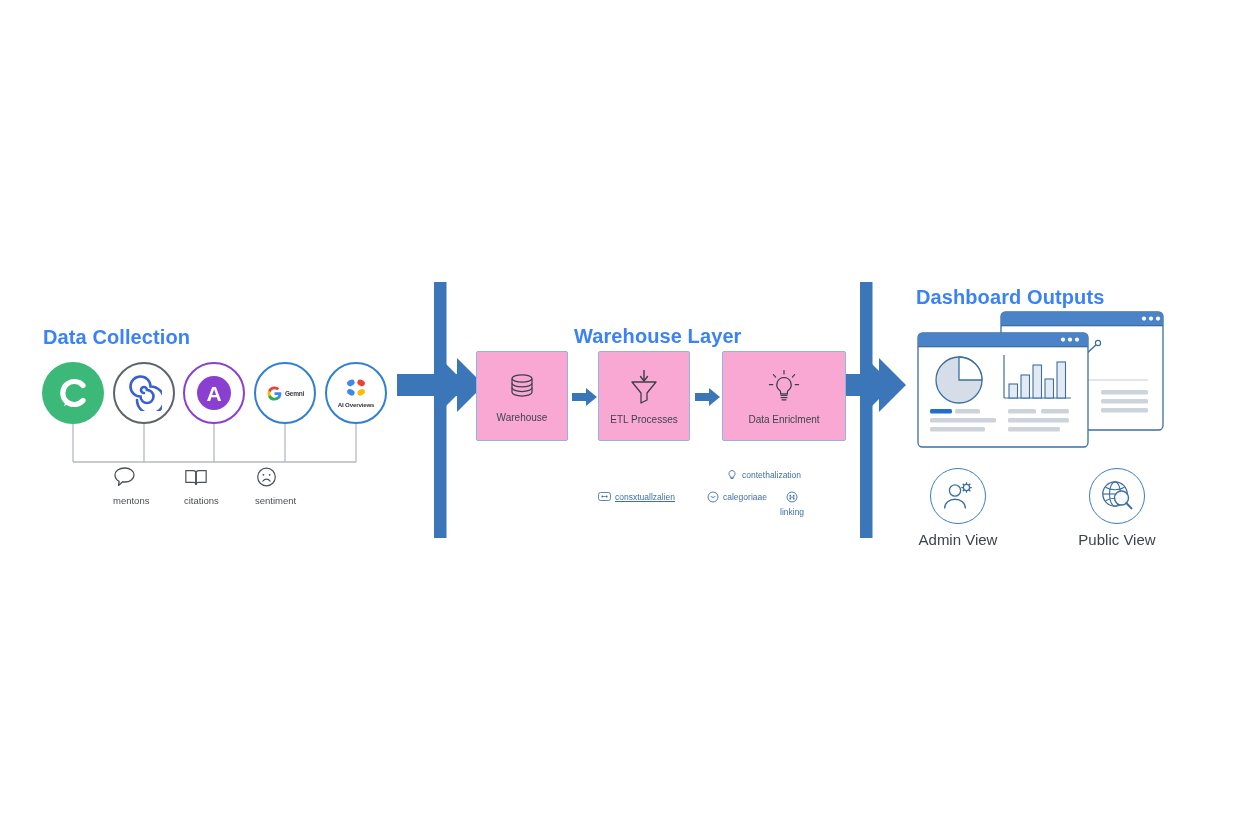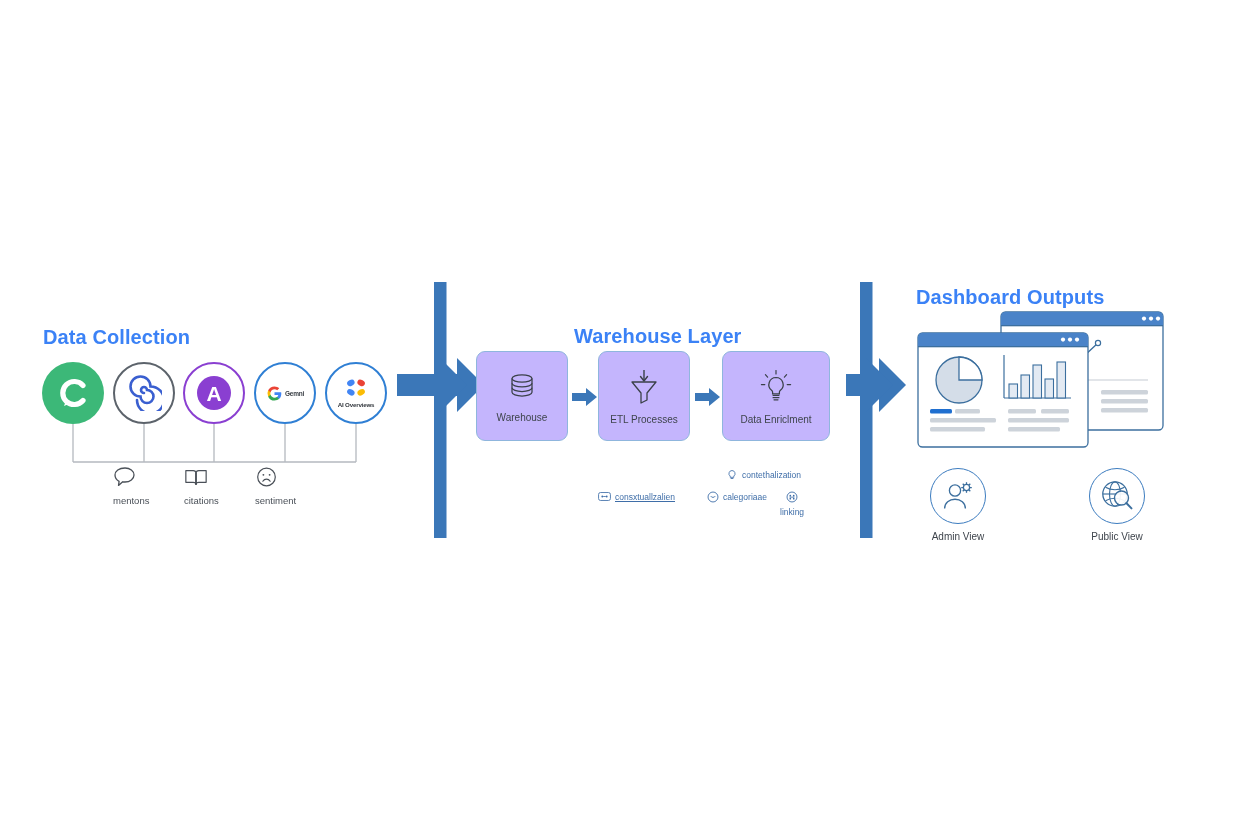--- a/index.html
+++ b/index.html
@@ -97,37 +97,37 @@
 
   
   .big-arrow { position: absolute; }
 
   
   .proc-box {
     position: absolute;
     width: 92px;
     height: 90px;
     border: 1.6px solid #8fb6dd;
-    border-radius: 9px;
-    background: #c4b5fd;
+    border-radius: 2px;
+    background: #f9a8d4;
     box-sizing: border-box;
     display: flex;
     flex-direction: column;
     align-items: center;
     justify-content: center;
   }
   .proc-box .box-label {
     font-size: 10px;
     color: #3e444c;
     margin-top: 8px;
     white-space: nowrap;
   }
   #proc-0 { left: 476px; top: 351px; }
   #proc-1 { left: 598px; top: 351px; }
-  #proc-2 { left: 722px; top: 351px; width: 108px; }
+  #proc-2 { left: 722px; top: 351px; width: 124px; }
 
   .mid-arrow { position: absolute; top: 388px; }
   #mid-arrow-0 { left: 572px; }
   #mid-arrow-1 { left: 695px; }
 
   
   .tag {
     position: absolute;
     display: flex;
     align-items: center;
@@ -155,21 +155,21 @@
     width: 56px; height: 56px;
     margin: 0 auto;
     border-radius: 50%;
     border: 1.8px solid #3c7cbf;
     background: #fff;
     display: flex; align-items: center; justify-content: center;
     box-sizing: border-box;
   }
   .view-label {
     margin-top: 7px;
-    font-size: 10px;
+    font-size: 15px;
     color: #3e444c;
     white-space: nowrap;
   }
   #view-0 { left: 916px; top: 468px; }
   #view-1 { left: 996px; top: 468px; }
   #view-2 { left: 1075px; top: 468px; }
 </style>
 </head>
 <body>
 

